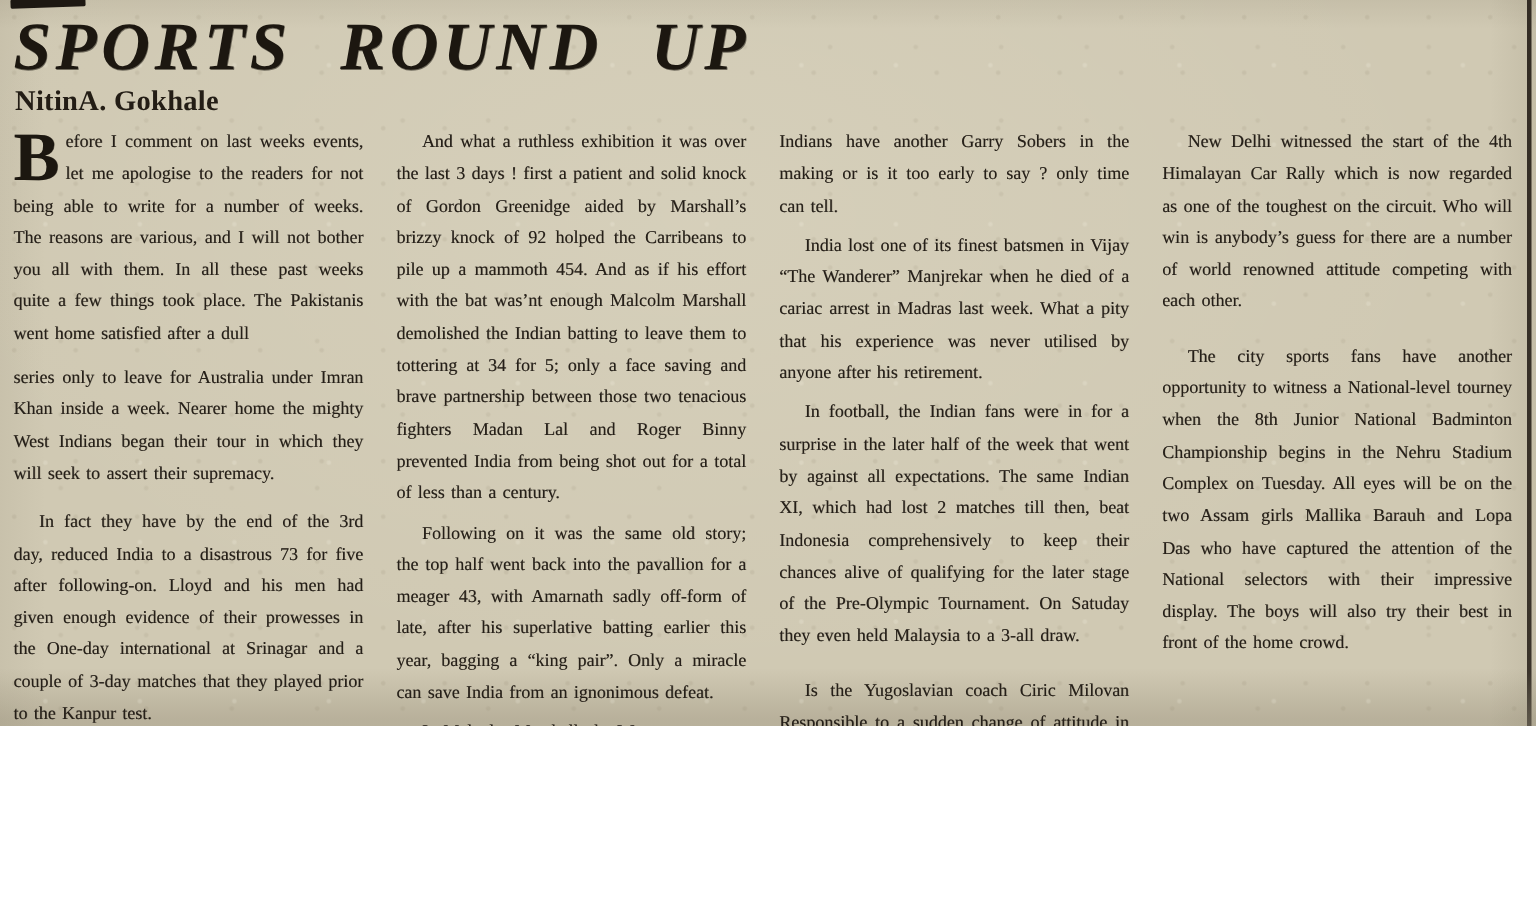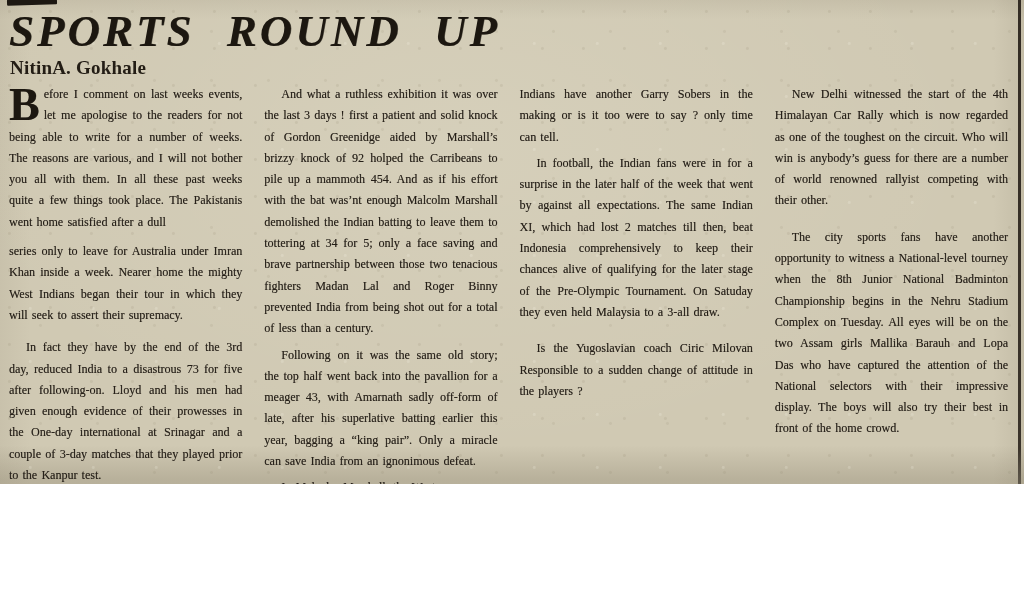--- a/index.html
+++ b/index.html
@@ -108,27 +108,28 @@
       <p class="indent gap-md">In fact they have by the end of the 3rd day, reduced India to a disastrous 73 for five after following-on. Lloyd and his men had given enough evidence of their prowesses in the One-day international at Srinagar and a couple of 3-day matches that they played prior to the Kanpur test.</p>
     </div>
 
     <div class="col">
       <p class="indent">And what a ruthless exhibition it was over the last 3 days ! first a patient and solid knock of Gordon Greenidge aided by Marshall’s brizzy knock of 92 holped the Carribeans to pile up a mammoth 454. And as if his effort with the bat was’nt enough Malcolm Marshall demolished the Indian batting to leave them to tottering at 34 for 5; only a face saving and brave partnership between those two tenacious fighters Madan Lal and Roger Binny prevented India from being shot out for a total of less than a century.</p>
       <p class="indent">Following on it was the same old story; the top half went back into the pavallion for a meager 43, with Amarnath sadly off-form of late, after his superlative batting earlier this year, bagging a “king pair”. Only a miracle can save India from an ignonimous defeat.</p>
       <p class="indent">In Malcolm Marshall, the West</p>
     </div>
 
     <div class="col">
-      <p>Indians have another Garry Sobers in the making or is it too were to say ? only time can tell.</p>
+      <p>Indians have another Garry Sobers in the making or is it too early to say ? only time can tell.</p>
+      <p class="indent">India lost one of its finest batsmen in Vijay “The Wanderer” Manjrekar when he died of a cariac arrest in Madras last week. What a pity that his experience was never utilised by anyone after his retirement.</p>
       <p class="indent">In football, the Indian fans were in for a surprise in the later half of the week that went by against all expectations. The same Indian XI, which had lost 2 matches till then, beat Indonesia comprehensively to keep their chances alive of qualifying for the later stage of the Pre-Olympic Tournament. On Satuday they even held Malaysia to a 3-all draw.</p>
       <p class="indent gap-lg">Is the Yugoslavian coach Ciric Milovan Responsible to a sudden change of attitude in the players ?</p>
     </div>
 
     <div class="col">
-      <p class="indent">New Delhi witnessed the start of the 4th Himalayan Car Rally which is now regarded as one of the toughest on the circuit. Who will win is anybody’s guess for there are a number of world renowned rallyist competing with their other.</p>
+      <p class="indent">New Delhi witnessed the start of the 4th Himalayan Car Rally which is now regarded as one of the toughest on the circuit. Who will win is anybody’s guess for there are a number of world renowned attitude competing with each other.</p>
       <p class="indent gap-lg">The city sports fans have another opportunity to witness a National-level tourney when the 8th Junior National Badminton Championship begins in the Nehru Stadium Complex on Tuesday. All eyes will be on the two Assam girls Mallika Barauh and Lopa Das who have captured the attention of the National selectors with their impressive display. The boys will also try their best in front of the home crowd.</p>
     </div>
 
   </div>
 
   <div class="crease"></div>
 
 </div>
 
 </body></html>

